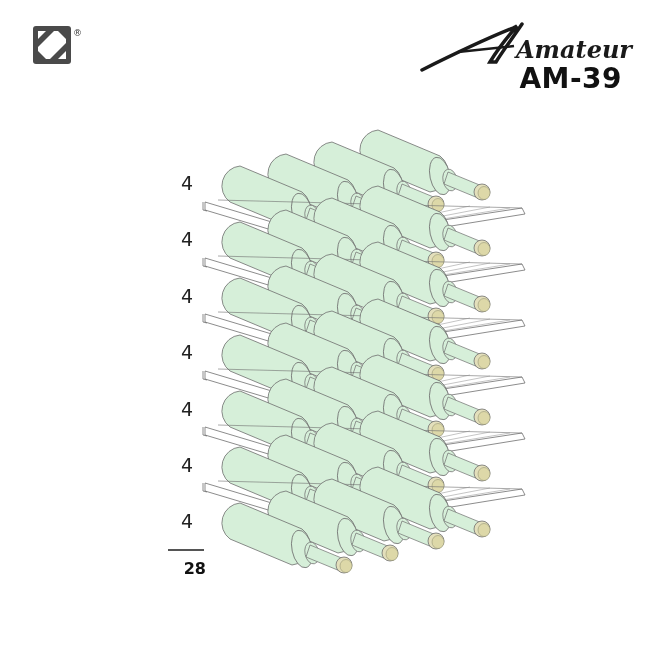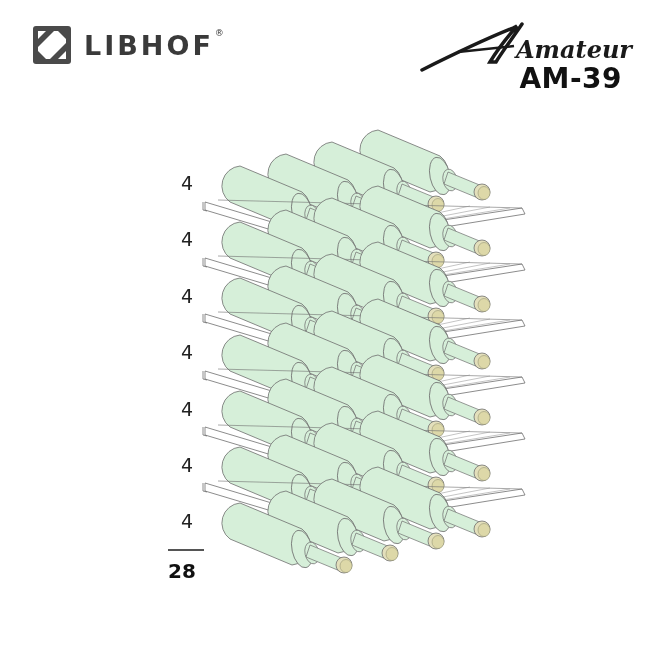--- a/index.html
+++ b/index.html
@@ -5,37 +5,36 @@
     html, body { margin: 0; padding: 0; background: #ffffff; }
     body { width: 650px; height: 650px; position: relative; overflow: hidden; font-family: "DejaVu Sans", sans-serif; }
     .brand { position: absolute; left: 32px; top: 25px; display: flex; align-items: center; }
     .brand-mark { width: 40px; height: 40px; }
     .brand-name { font-family: "DejaVu Sans", sans-serif; font-weight: bold; font-size: 27px; letter-spacing: 3px; color: #3a3a3a; margin-left: 12px; }
     .brand-reg { font-size: 9px; color: #3a3a3a; position: relative; top: -12px; margin-left: 1px; }
     .series { position: absolute; left: 418px; top: 22px; width: 220px; height: 52px; }
     .model { position: absolute; right: 28px; top: 62px; font-family: "DejaVu Sans", sans-serif; font-weight: bold; font-size: 28px; color: #111; letter-spacing: 0.5px; }
     .shelf-count { position: absolute; left: 178px; width: 18px; text-align: center; font-family: "DejaVu Sans", sans-serif; font-size: 19px; color: #222; }
     .total-line { position: absolute; left: 168px; top: 549px; width: 36px; height: 1.5px; background: #555; }
-    .total { position: absolute; left: 168px; top: 559px; width: 38px; text-align: left; font-family: "DejaVu Sans", sans-serif; font-weight: bold; font-size: 20px; color: #111; }
+    .total { position: absolute; left: 168px; top: 559px; width: 38px; text-align: right; font-family: "DejaVu Sans", sans-serif; font-weight: bold; font-size: 16px; color: #111; }
     .rack { position: absolute; left: 0; top: 0; width: 650px; height: 650px; }
   </style>
 </head>
 <body>
 
 <div class="brand">
   <svg class="brand-mark" viewBox="0 0 40 40">
     <rect x="1" y="1" width="38" height="38" rx="3" fill="#4a4a4a"></rect>
     <rect x="6" y="6" width="28" height="28" fill="#ffffff"></rect>
     <polygon points="6,14 14,6 22,6 6,22" fill="#4a4a4a"></polygon>
     <polygon points="34,26 26,34 18,34 34,18" fill="#4a4a4a"></polygon>
     <polygon points="26,6 34,6 34,14" fill="#4a4a4a"></polygon>
     <polygon points="6,26 6,34 14,34" fill="#4a4a4a"></polygon>
     <rect x="14" y="14" width="12" height="12" fill="#ffffff" transform="rotate(45 20 20)"></rect>
   </svg>
-  <span class="brand-name">LIBHOF</span>
   <span class="brand-reg">®</span>
 </div>
 
 <svg class="series" viewBox="0 0 220 52">
   <path d="M4 48 C 40 30, 70 16, 95 6 L 99 4 C 85 20, 78 30, 72 40 L 78 40 C 84 30, 96 14, 104 2" stroke="#1a1a1a" stroke-width="3.5" fill="none" stroke-linecap="round"></path>
   <path d="M40 30 L 96 24" stroke="#1a1a1a" stroke-width="2.5" fill="none"></path>
   <text x="98" y="36" font-family="DejaVu Serif, serif" font-style="italic" font-weight="bold" font-size="24" fill="#1a1a1a">Amateur</text>
 </svg>
 <div class="model">AM-39</div>
 

